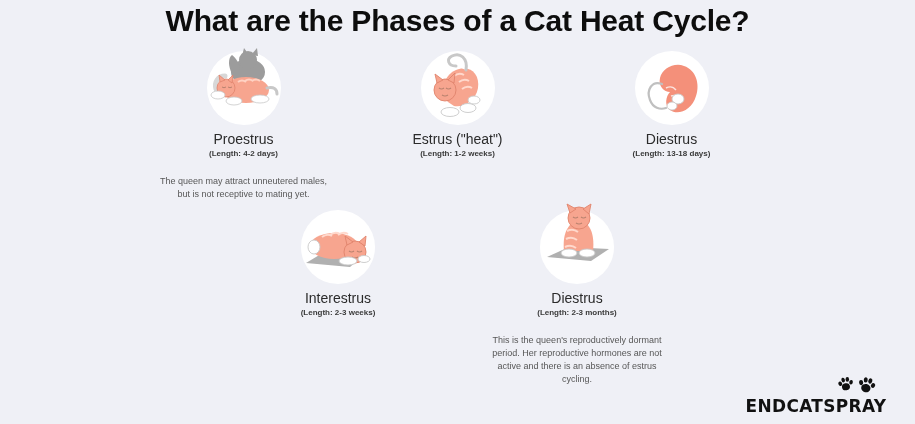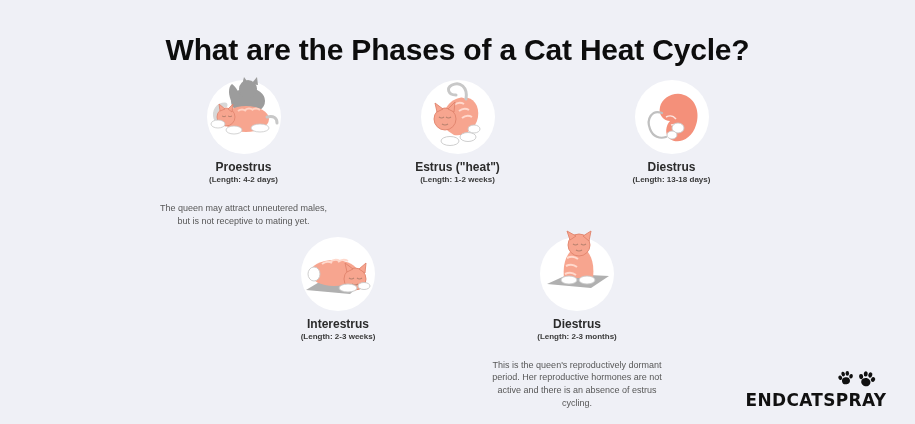--- a/index.html
+++ b/index.html
@@ -16,21 +16,21 @@
   }
 
   
   .page-title {
     text-align: center;
     font-size: 30px;
     font-weight: bold;
     color: #0d0d0d;
     letter-spacing: -0.2px;
     margin: 0;
-    padding-top: 33px;
+    padding-top: 4px;
     line-height: 1.1;
   }
 
   
   .row {
     display: flex;
     justify-content: center;
   }
   .row-top {
     margin-top: 14px;
@@ -55,22 +55,22 @@
     height: 74px;
     border-radius: 50%;
     background: #ffffff;
     position: relative;
     margin-bottom: 6px;
   }
   .illo svg { position: absolute; left: -9px; top: -9px; }
 
   
   .phase-name {
-    font-size: 12px;
-    font-weight: bold;
+    font-size: 14px;
+    font-weight: normal;
     color: #2b2b2b;
     line-height: 1.2;
   }
   .phase-length {
     font-size: 8px;
     font-weight: bold;
     color: #3a3a3a;
     margin-top: 1px;
     line-height: 1.2;
   }
@@ -79,21 +79,21 @@
     color: #575757;
     line-height: 1.42;
     margin-top: 17px;
     max-width: 175px;
   }
 
   
   .logo {
     position: absolute;
     right: 24px;
-    bottom: 14px;
+    bottom: 8px;
     display: flex;
     flex-direction: column;
     align-items: flex-end;
   }
   .paws { display: flex; gap: 3px; margin-right: 15px; margin-bottom: 1px; }
   .logo-text {
     font-size: 18px;
     font-weight: bold;
     color: #111111;
     letter-spacing: 0.4px;

